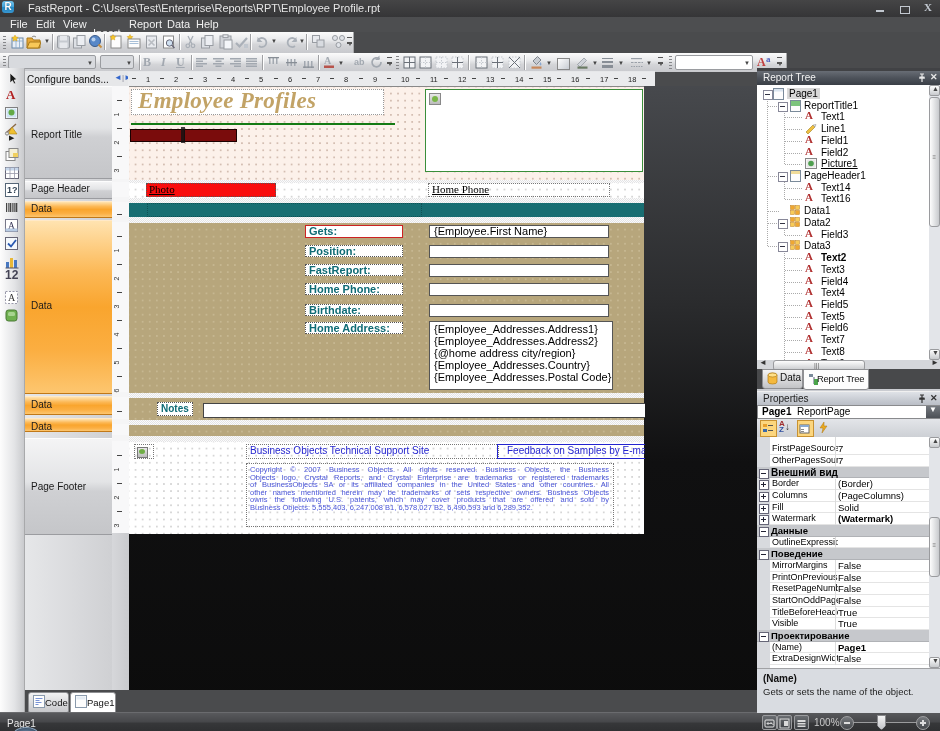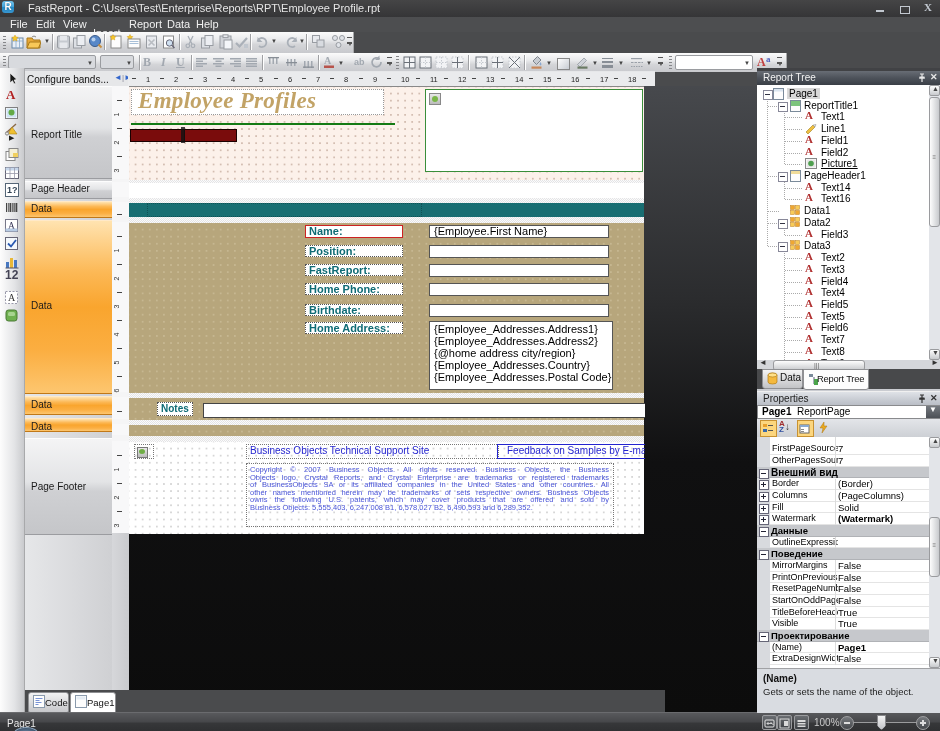--- a/index.html
+++ b/index.html
@@ -456,30 +456,38 @@
       <div class="abs" style="left:55px;top:42px;width:51px;height:11px;background:#7a0c0c;border:1px solid #1a0000;"></div>
       <div class="abs" style="left:52px;top:40px;width:4px;height:16px;background:#111;opacity:0.8;"></div>
       <div class="abs" style="left:296px;top:2px;width:216px;height:81px;background:#fff;border:1px solid #3a8e3a;">
         <div class="abs" style="left:3px;top:3px;width:10px;height:10px;background:linear-gradient(180deg,#e8e8e8,#bbb);border:1px solid #888;">
             <span class="abs" style="left:1.5px;top:1.5px;width:6px;height:6px;border-radius:50%;background:#7ab648;"></span>
           </div>
       </div>
     </div>
     <div class="abs sep" style="left:0;top:93px;width:515px;height:3px;"></div>
 
+    <div class="abs dotwhite" style="left:0;top:96px;width:515px;height:15px;">
+      <div class="abs" style="left:17px;top:0px;width:128px;height:12px;background:#f90d0d;border:1px dotted #555;">
+        <span class="abs" style="left:2px;top:-1px;font-family:'Liberation Serif',serif;font-size:11px;color:#000;text-decoration:underline;">Photo</span>
+      </div>
+      <div class="abs" style="left:299px;top:0px;width:180px;height:12px;border:1px dotted #777;">
+        <span class="abs" style="left:3px;top:-1px;font-family:'Liberation Serif',serif;font-size:11px;color:#000;text-decoration:underline;">Home Phone</span>
+      </div>
+    </div>
     <div class="abs sep" style="left:0;top:111px;width:515px;height:5px;"></div>
 
     <div class="abs" style="left:0;top:116px;width:515px;height:14px;background:#196e72;">
       <div class="abs" style="left:18px;top:0px;width:273px;height:12px;border:1px dotted #0f5155;"></div>
     </div>
     <div class="abs sep" style="left:0;top:130px;width:515px;height:6px;"></div>
 
     <div class="abs dottan" style="left:0;top:136px;width:515px;height:170px;" id="databand">
       <div class="abs" style="left:176px;top:2px;width:96px;height:11px;background:#fff;border:1px solid #cc2222;">
-          <span class="abs" style="left:3px;top:-1px;font-size:11px;font-weight:bold;color:#0e6b75;">Name:</span>
+          <span class="abs" style="left:3px;top:-1px;font-size:11px;font-weight:bold;color:#0e6b75;">Gets:</span>
         </div>
       <div class="abs" style="left:176px;top:22px;width:96px;height:10px;background:#fff;border:1px dotted #555;">
           <span class="abs" style="left:3px;top:-1px;font-size:11px;font-weight:bold;color:#0e6b75;">Position:</span>
         </div>
       <div class="abs" style="left:176px;top:41px;width:96px;height:10px;background:#fff;border:1px dotted #555;">
           <span class="abs" style="left:3px;top:-1px;font-size:11px;font-weight:bold;color:#0e6b75;">FastReport:</span>
         </div>
       <div class="abs" style="left:176px;top:60px;width:96px;height:10px;background:#fff;border:1px dotted #555;">
           <span class="abs" style="left:3px;top:-1px;font-size:11px;font-weight:bold;color:#0e6b75;">Home Phone:</span>
         </div>
@@ -527,21 +535,21 @@
           <div class="abs" style="left:0;top:0.0px;width:359px;text-align:justify;text-align-last:justify;white-space:nowrap;">Copyright ©  2007  Business Objects.  All  rights reserved. Business  Objects,  the  Business</div>
           <div class="abs" style="left:0;top:7.6px;width:359px;text-align:justify;text-align-last:justify;white-space:nowrap;">Objects logo, Crystal Reports, and Crystal Enterprise are  trademarks or registered trademarks</div>
           <div class="abs" style="left:0;top:15.2px;width:359px;text-align:justify;text-align-last:justify;white-space:nowrap;">of BusinessObjects SA or its affiliated companies in the United States and other countries.  All</div>
           <div class="abs" style="left:0;top:22.8px;width:359px;text-align:justify;text-align-last:justify;white-space:nowrap;">other names mentioned herein may be trademarks of sets respective owners. Business Objects</div>
           <div class="abs" style="left:0;top:30.4px;width:359px;text-align:justify;text-align-last:justify;white-space:nowrap;">owns  the  following U.S.  patents,  which  may  cover  products that  are  offered  and  sold  by</div>
           <div class="abs" style="left:0;top:38.0px;width:359px;text-align:left;white-space:nowrap;">Business Objects: 5,555,403, 6,247,008 B1, 6,578,027 B2, 6,490,593 and 6,289,352.</div>
         </div>
     </div>
   </div>
 
-  <div class="abs" style="left:25px;top:690px;width:640px;height:22px;background:#4a4b4d;">
+  <div class="abs" style="left:25px;top:690px;width:732px;height:22px;background:#4a4b4d;">
     <div class="abs" style="left:3px;top:2px;width:39px;height:19px;background:linear-gradient(180deg,#f2f2f3,#c6c7ca);border:1px solid #8e8f92;border-radius:3px 3px 2px 2px;font-size:10px;color:#111;">
         <svg class="abs" style="left:4px;top:2px" width="12" height="13">
           <rect x="0.5" y="0.5" width="11" height="12" fill="#fdfdfd" stroke="#8a9aac"></rect>
           <path d="M2.5 3.5 h7 M2.5 5.5 h4 M2.5 7.5 h6 M2.5 9.5 h3" stroke="#5577cc" stroke-width="0.8"></path>
         </svg>
         <span class="abs" style="left:16px;top:4px;font-size:9.5px;">Code</span>
       </div>
     <div class="abs" style="left:45px;top:2px;width:44px;height:20px;background:#fff;border:1px solid #8e8f92;border-radius:3px 3px 2px 2px;font-size:10px;color:#111;">
         <svg class="abs" style="left:4px;top:2px" width="12" height="13">
           <rect x="0.5" y="0.5" width="11" height="12" fill="#fdfdfd" stroke="#8a9aac"></rect>
@@ -688,21 +696,21 @@
           <span class="abs" style="left:1.2px;top:3px;width:5px;height:1px;background:#334;"></span>
         </div>
         <svg class="abs" style="left:33px;top:155px" width="10" height="10">
           <rect x="0.5" y="0.5" width="4" height="4" fill="#f0a830" stroke="#c08020" stroke-width="0.5"></rect>
           <rect x="5.5" y="0.5" width="4" height="4" fill="#f8cc58" stroke="#c08020" stroke-width="0.5"></rect>
           <rect x="0.5" y="5.5" width="4" height="4" fill="#f8cc58" stroke="#c08020" stroke-width="0.5"></rect>
           <rect x="5.5" y="5.5" width="4" height="4" fill="#f0a830" stroke="#c08020" stroke-width="0.5"></rect>
         </svg>
         <div class="abs" style="left:45px;top:155px;font-size:10px;color:#000;padding:0 2px;white-space:nowrap;">Data3</div>
         <span class="abs" style="left:48px;top:165px;font-family:'Liberation Serif',serif;font-size:11px;font-weight:bold;color:#b03030;">A</span>
-        <div class="abs" style="left:62px;top:167px;font-size:10px;color:#000;padding:0 2px;white-space:nowrap;">Text2</div>
+        <div class="abs" style="left:62px;top:167px;font-size:10px;color:#000;padding:0 2px;white-space:nowrap;font-weight:bold;">Text2</div>
         <span class="abs" style="left:48px;top:177px;font-family:'Liberation Serif',serif;font-size:11px;font-weight:bold;color:#b03030;">A</span>
         <div class="abs" style="left:62px;top:179px;font-size:10px;color:#000;padding:0 2px;white-space:nowrap;">Text3</div>
         <span class="abs" style="left:48px;top:189px;font-family:'Liberation Serif',serif;font-size:11px;font-weight:bold;color:#b03030;">A</span>
         <div class="abs" style="left:62px;top:191px;font-size:10px;color:#000;padding:0 2px;white-space:nowrap;">Field4</div>
         <span class="abs" style="left:48px;top:200px;font-family:'Liberation Serif',serif;font-size:11px;font-weight:bold;color:#b03030;">A</span>
         <div class="abs" style="left:62px;top:202px;font-size:10px;color:#000;padding:0 2px;white-space:nowrap;">Text4</div>
         <span class="abs" style="left:48px;top:212px;font-family:'Liberation Serif',serif;font-size:11px;font-weight:bold;color:#b03030;">A</span>
         <div class="abs" style="left:62px;top:214px;font-size:10px;color:#000;padding:0 2px;white-space:nowrap;">Field5</div>
         <span class="abs" style="left:48px;top:224px;font-family:'Liberation Serif',serif;font-size:11px;font-weight:bold;color:#b03030;">A</span>
         <div class="abs" style="left:62px;top:226px;font-size:10px;color:#000;padding:0 2px;white-space:nowrap;">Text5</div>

